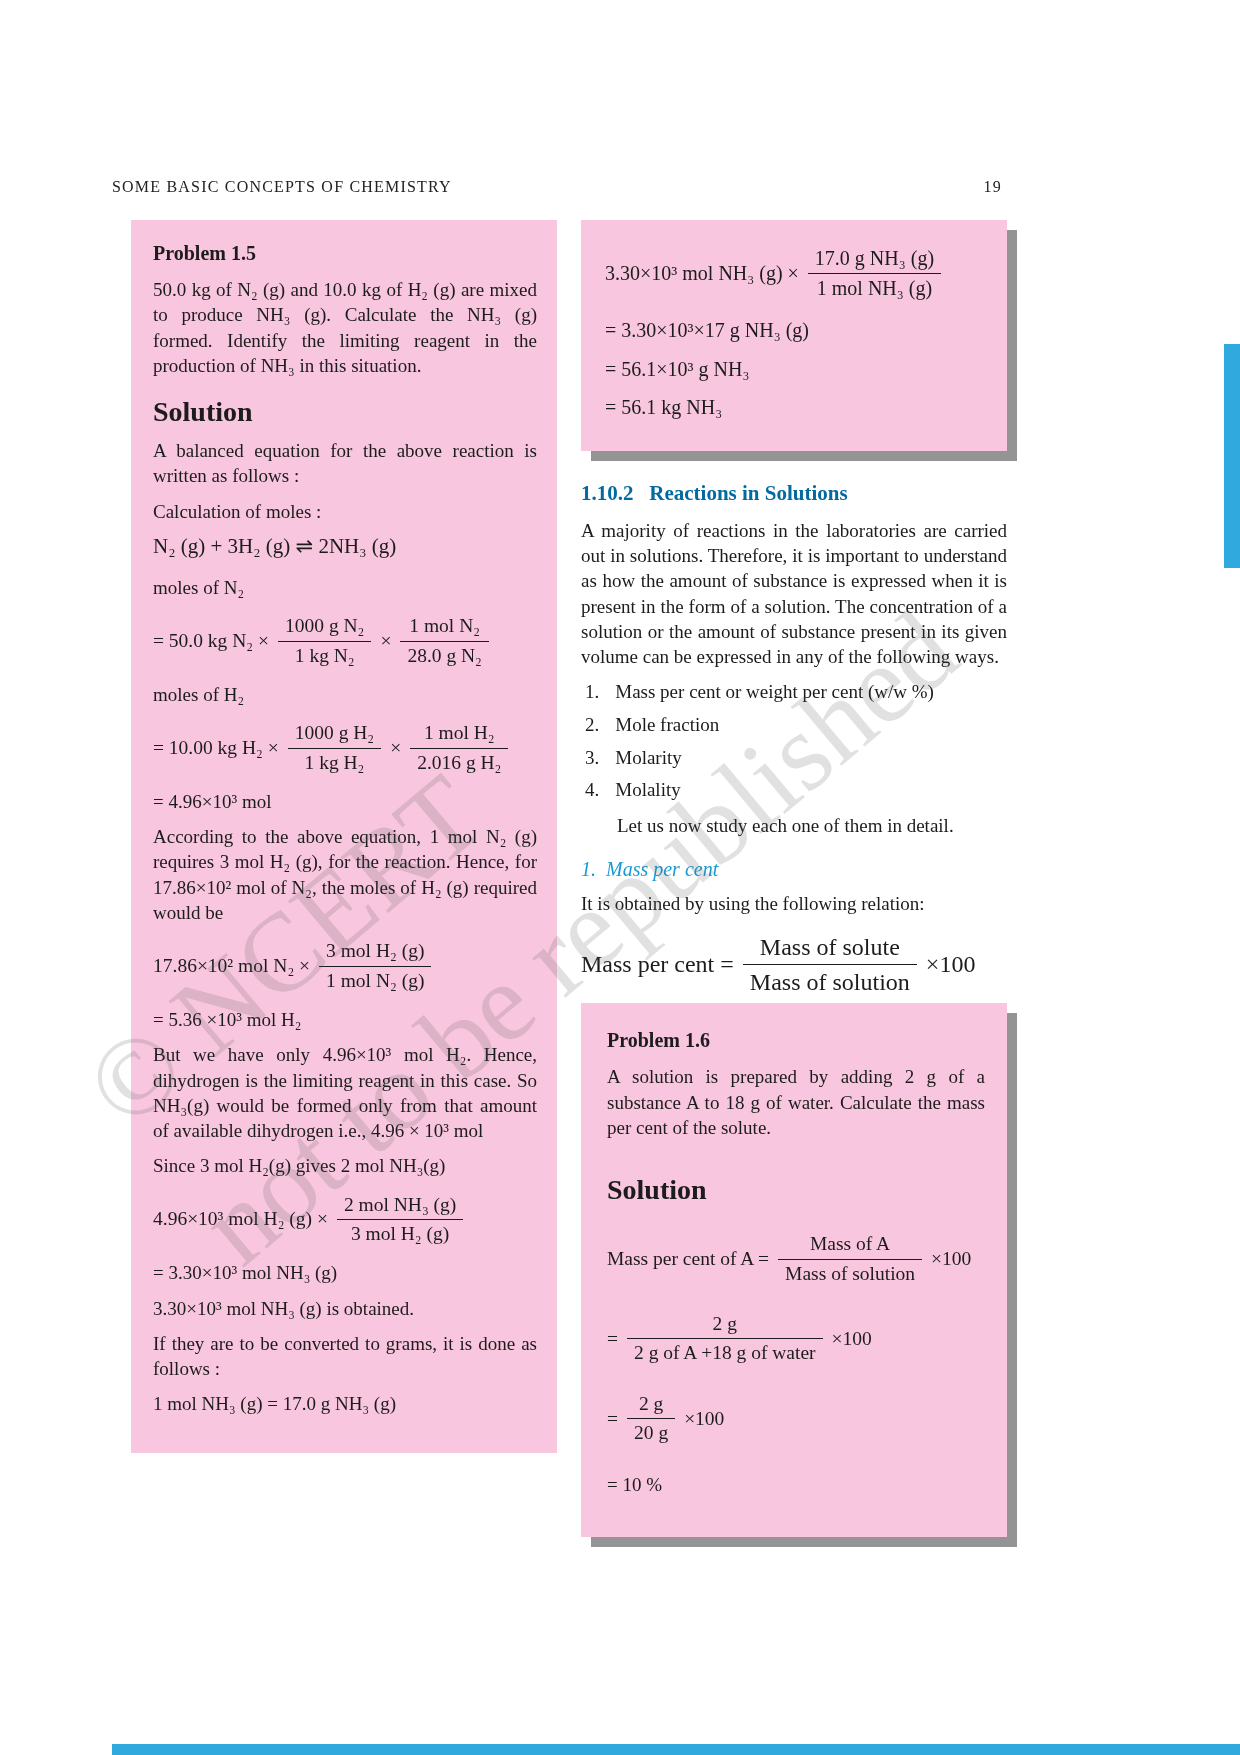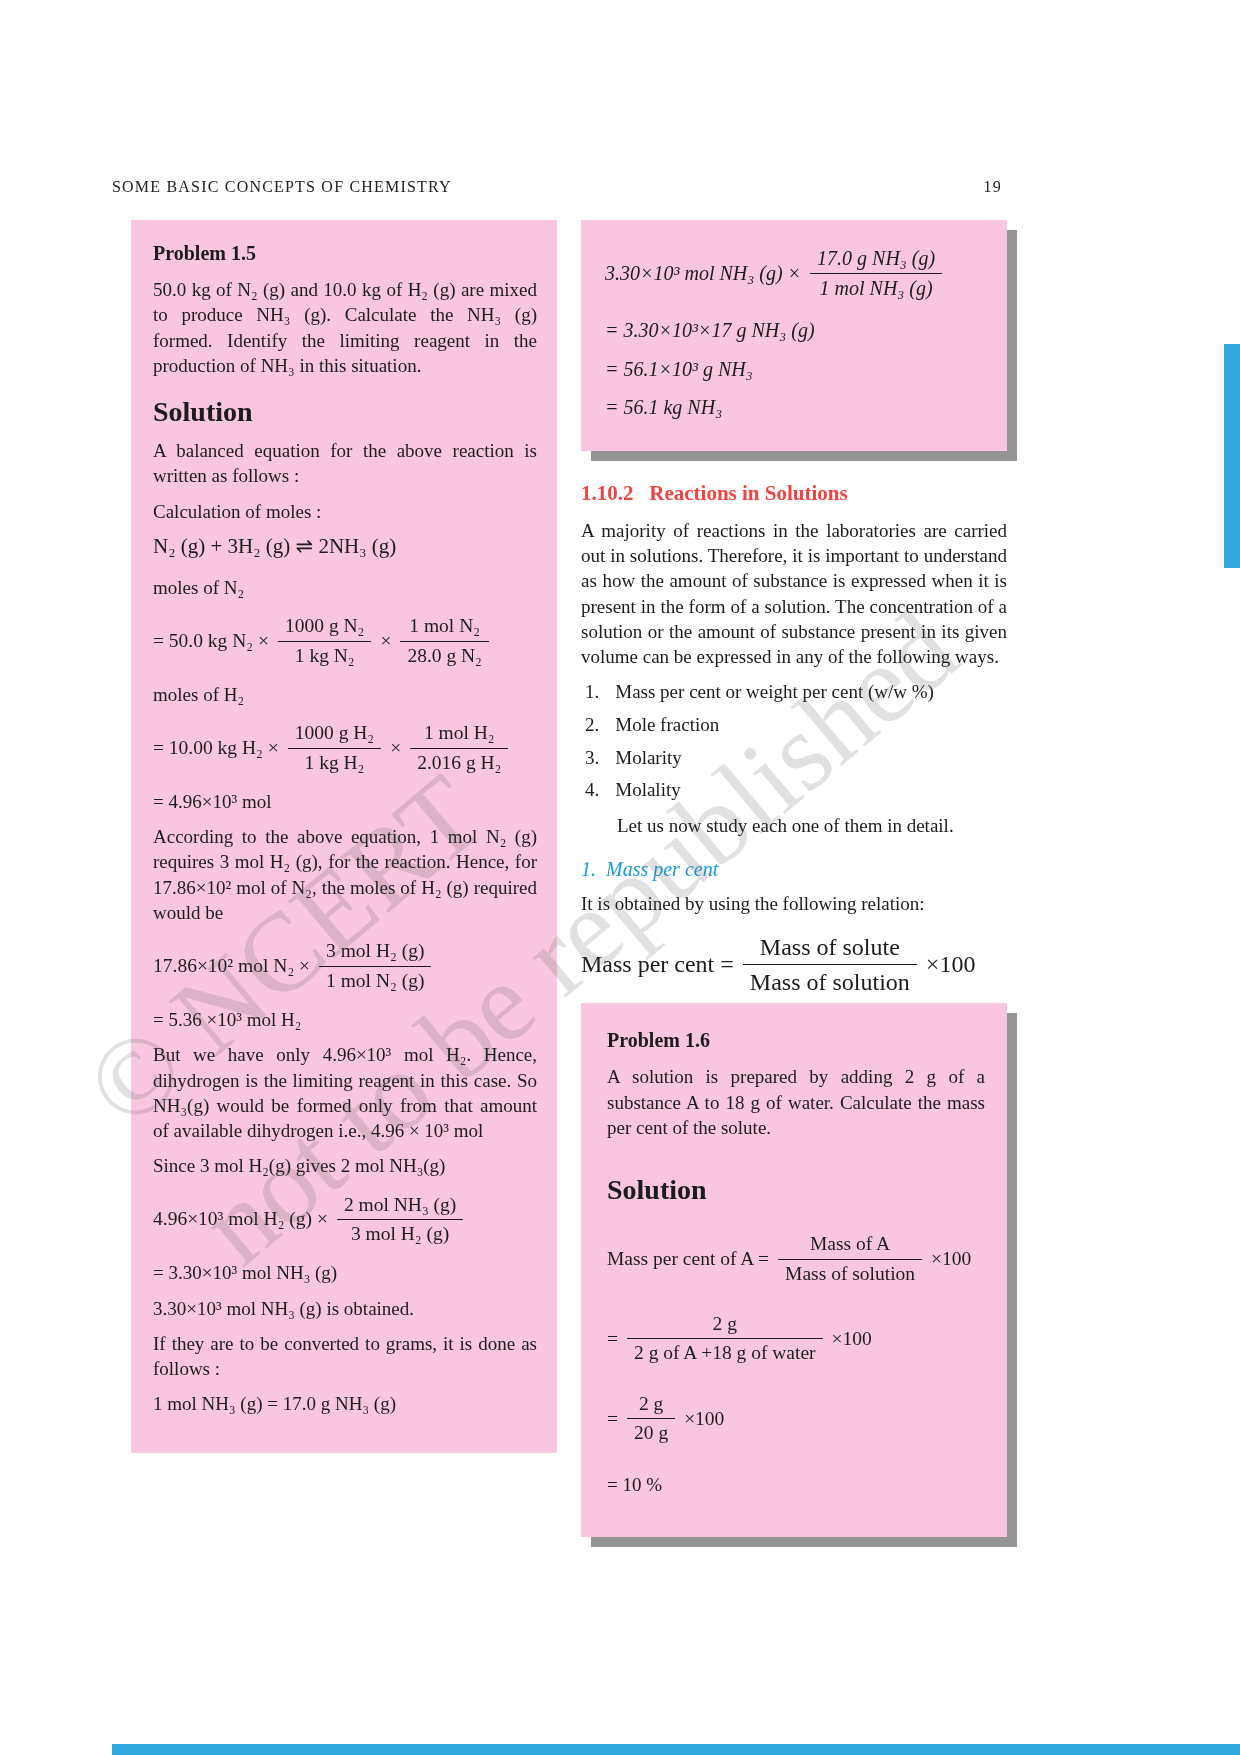--- a/index.html
+++ b/index.html
@@ -22,27 +22,27 @@
   .sol-title{font-size:28px;font-weight:bold;margin:18px 0 10px;}
   p{margin:0 0 10px;font-size:19px;line-height:1.33;text-align:justify;}
   p.noj{text-align:left;}
   .equation{font-size:21px;margin:10px 0 16px;}
 
   .formula{display:flex;align-items:center;gap:9px;margin:14px 0;font-size:19.5px;flex-wrap:nowrap;}
   .frac{display:inline-flex;flex-direction:column;text-align:center;line-height:1.25;}
   .frac .num{border-bottom:1.6px solid #1c1c1c;padding:0 7px 2px;}
   .frac .den{padding:2px 7px 0;}
 
-  .blue-heading{color:#ef4444;font-size:21px;font-weight:bold;margin:30px 0 12px;}
+  .blue-heading{color:#0369a1;font-size:21px;font-weight:bold;margin:30px 0 12px;}
   .blue-subheading{color:#169bd7;font-size:20px;font-weight:normal;font-style:italic;margin:20px 0 10px;}
 
   .list-row{display:flex;gap:16px;font-size:19px;line-height:1.35;margin:7px 0;padding-left:4px;}
   .outro{padding-left:36px;margin-top:10px;}
 
-  .calc-box{padding:16px 4px 18px 24px;font-style:italic;}
+  .calc-box{padding:16px 4px 18px 24px;}
   .calc-box .formula{font-size:20px;margin:10px 0 16px;}
   .calc-box p{font-size:20px;margin:12px 0;text-align:left;}
 
   .p16-box{padding:24px 22px 30px 26px;}
   .p16-box .formula{margin:26px 0;}
   .p16-box .sol-title{margin-top:34px;}
 
   .mass-formula{margin:16px 0 6px;font-size:24px;}
 
   .watermark{position:absolute;top:690px;left:50px;transform:rotate(-40deg);

